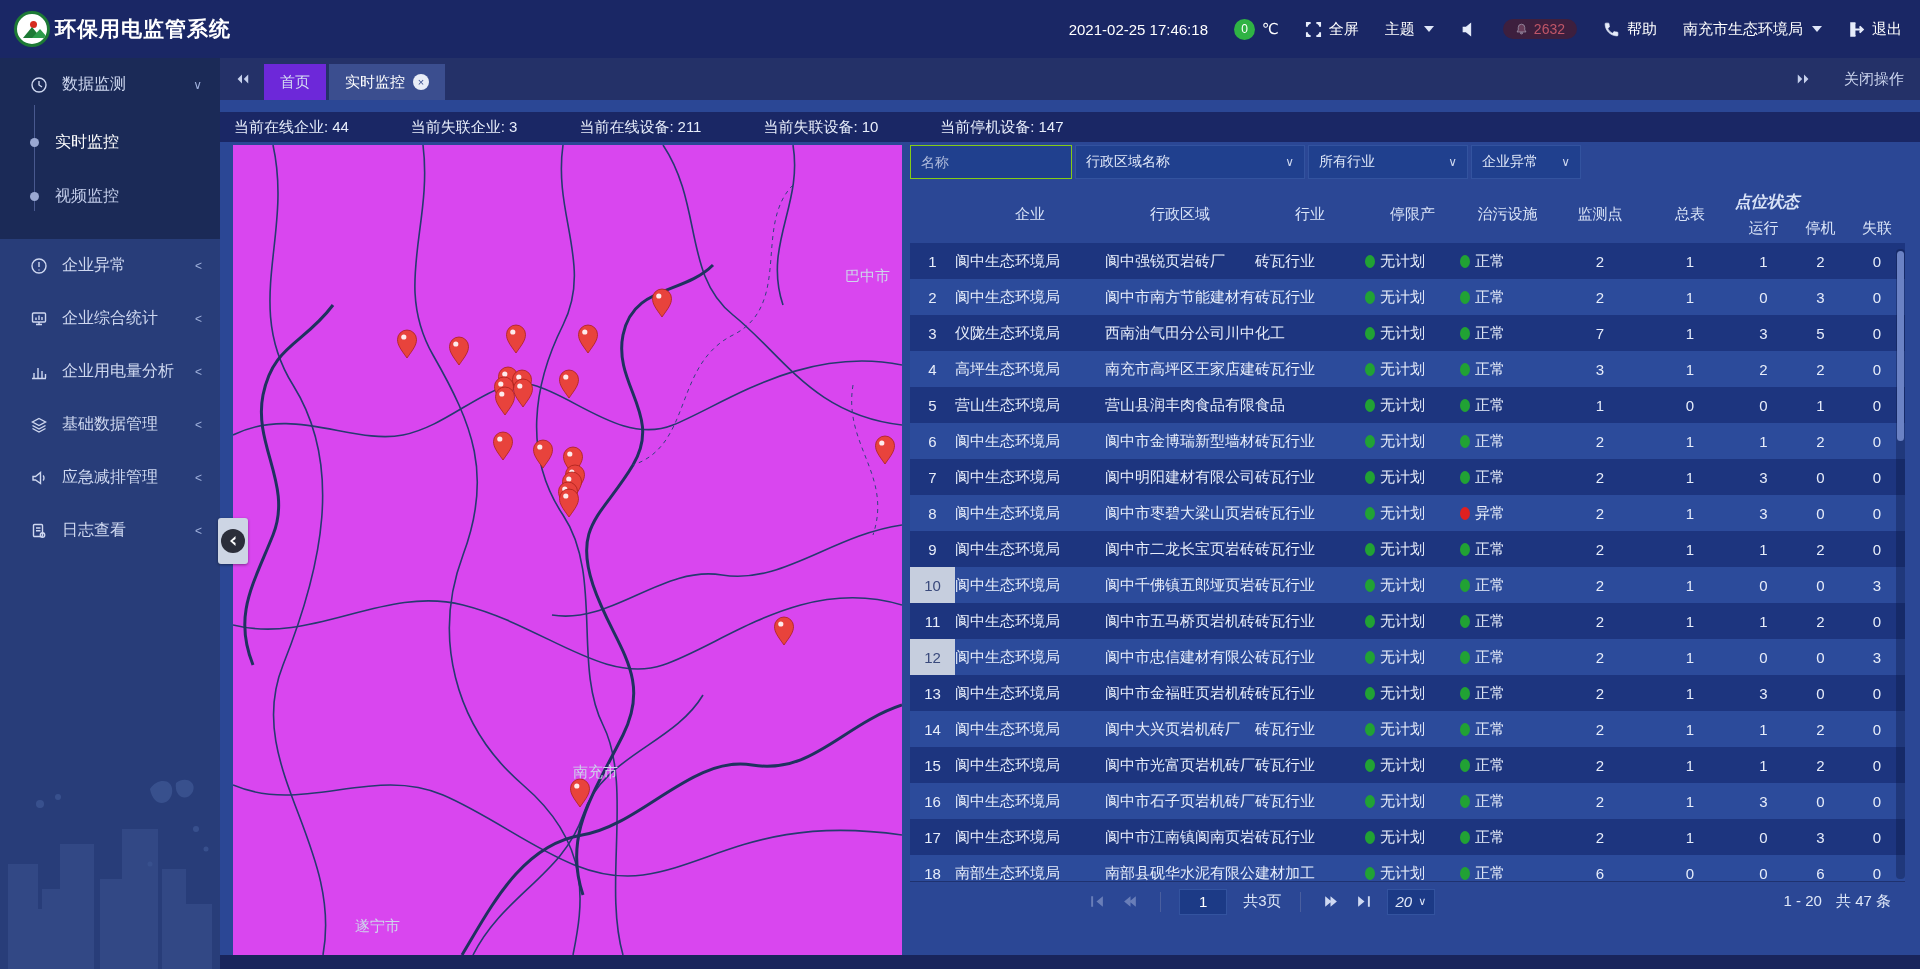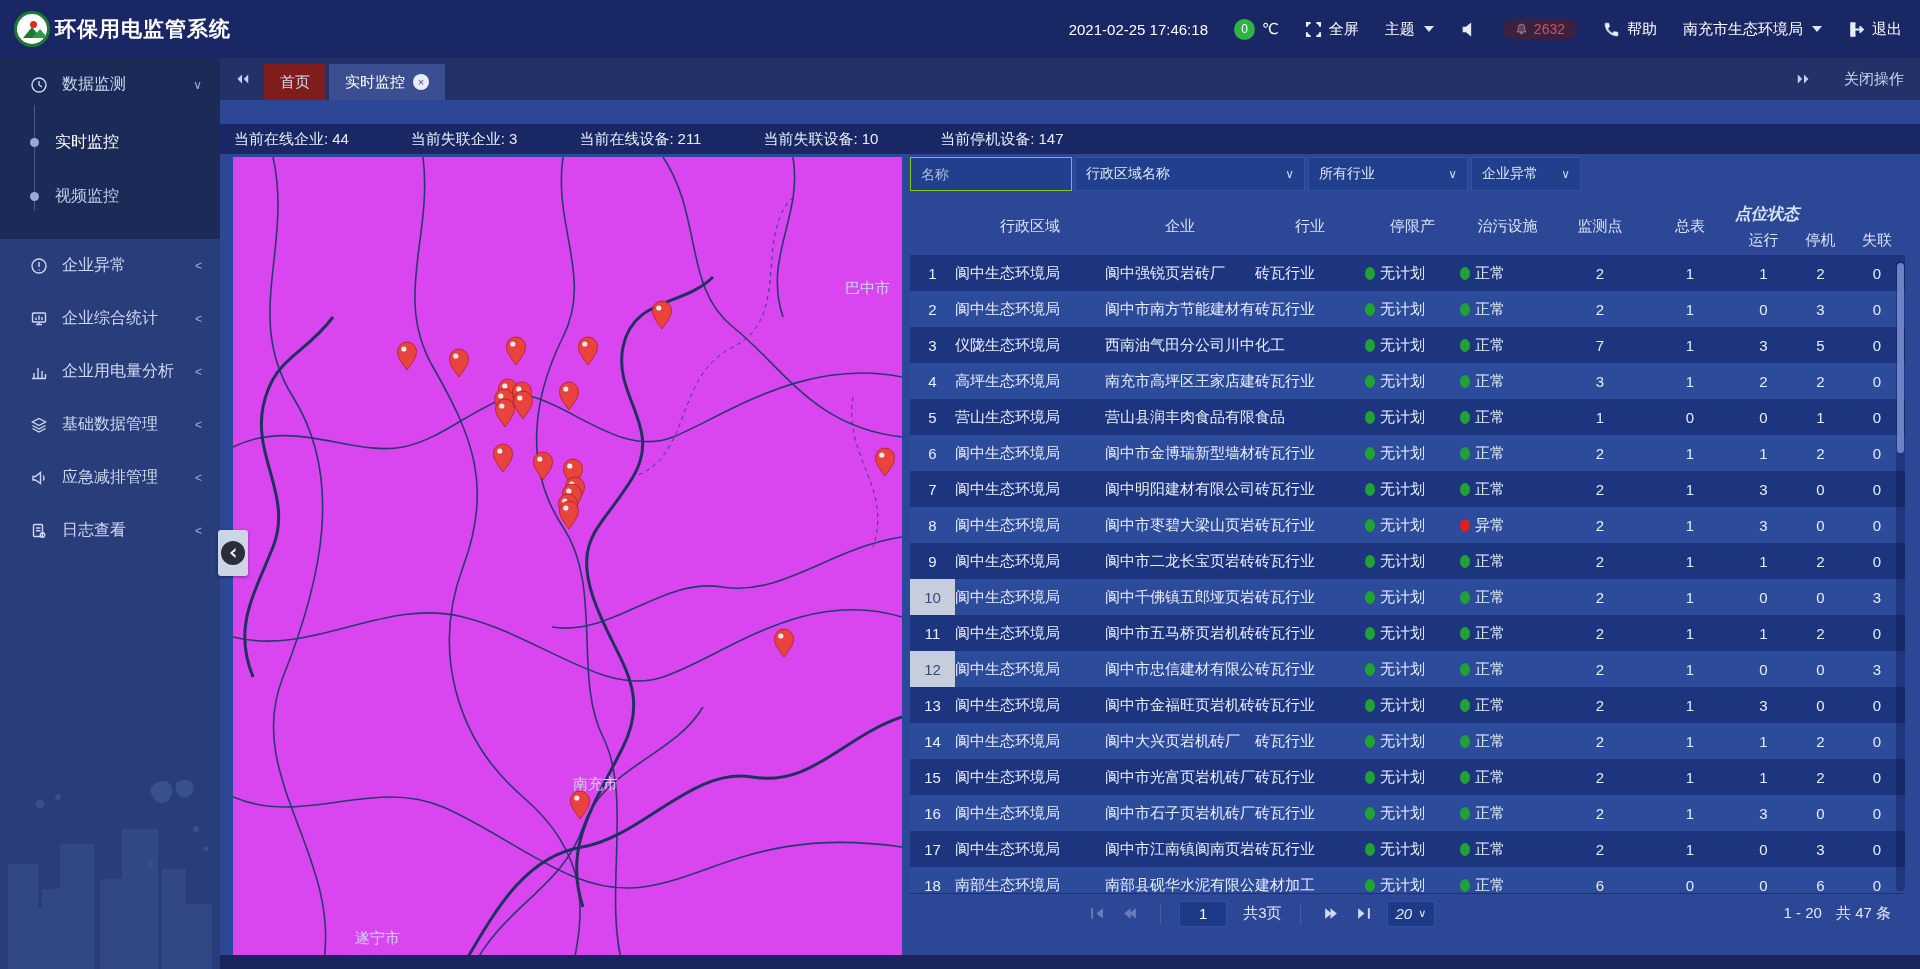--- a/index.html
+++ b/index.html
@@ -43,29 +43,29 @@
   .skyline { position:absolute; bottom:0; left:0; width:220px; height:200px; opacity:.55; }
 
   
   .right-col { flex:1; display:flex; flex-direction:column; min-width:0; }
 
   
   .tabbar { height:42px; flex:0 0 42px; background:#243168; display:flex; align-items:flex-end; }
   .tab-nav-btn { width:44px; height:42px; display:flex; align-items:center; justify-content:center; cursor:pointer; }
   .tab-nav-btn svg { width:16px; height:16px; fill:#c6d0ec; }
   .tab-list { display:flex; align-items:flex-end; height:42px; }
-  .tab { height:36px; padding:0 16px; display:flex; align-items:center; gap:8px; font-size:15px; color:#d4dcf2; background:#7f1d1d; margin-right:3px; cursor:pointer; }
+  .tab { height:36px; padding:0 16px; display:flex; align-items:center; gap:8px; font-size:15px; color:#d4dcf2; background:#6d28d9; margin-right:3px; cursor:pointer; }
   .tab.active { background:#3b4e8f; color:#fff; }
   .tab-close { width:16px; height:16px; border-radius:50%; background:#e9edf7; color:#3b4e8f; font-size:11px; display:flex; align-items:center; justify-content:center; cursor:pointer; }
   .tabbar-right { margin-left:auto; display:flex; align-items:center; height:42px; gap:18px; padding-right:16px; }
   .close-ops { color:#cdd6ef; font-size:15px; cursor:pointer; }
 
   
   .content { flex:1; background:#2b4795; position:relative; min-height:0; display:flex; flex-direction:column; }
-  .stats-bar { margin-top:24px; height:30px; background:#1a2765; display:flex; align-items:center; color:#e8eefb; font-size:15px; padding-left:14px; flex:0 0 30px; }
+  .stats-bar { margin-top:12px; height:30px; background:#1a2765; display:flex; align-items:center; color:#e8eefb; font-size:15px; padding-left:14px; flex:0 0 30px; }
   .stat-item { margin-right:62px; white-space:nowrap; }
   .stat-item .sv { margin-left:4px; }
 
   .main-row { flex:1; display:flex; padding:3px 15px 0 13px; min-height:0; }
   
   .map-panel { width:669px; flex:0 0 669px; height:810px; background:#d946ef; position:relative; }
   .map-panel svg.mapsvg { width:669px; height:810px; display:block; }
   .map-collapse { position:absolute; left:-15px; top:373px; width:30px; height:46px; background:#cdd5e4; border-radius:3px; display:flex; align-items:center; justify-content:center; cursor:pointer; box-shadow:0 1px 3px rgba(0,0,0,.4); }
   .map-collapse .circ { width:24px; height:24px; border-radius:50%; background:#2b2e3a; display:flex; align-items:center; justify-content:center; }
   .map-collapse svg { width:10px; height:10px; fill:#fff; }
@@ -470,22 +470,22 @@
               </div>
               <div class="f-select f-status">
                 <span>企业异常</span>
                 <span class="chev">∨</span>
               </div>
             </div>
 
             <div class="tablewrap">
               <div class="thead" id="thead">
                   <span class="th cw-idx"></span>
+                  <span class="th cw-company">企业</span>
                   <span class="th cw-region">行政区域</span>
-                  <span class="th cw-company">企业</span>
                   <span class="th cw-industry">行业</span>
                   <span class="th cw-limit">停限产</span>
                   <span class="th cw-facility">治污设施</span>
                   <span class="th cw-monitor">监测点</span>
                   <span class="th cw-meter">总表</span>
                   <div class="th-group">
                     <div class="g-label">点位状态</div>
                     <div class="g-cols">
                       <span class="th cw-run">运行</span>
                       <span class="th cw-stop">停机</span>

